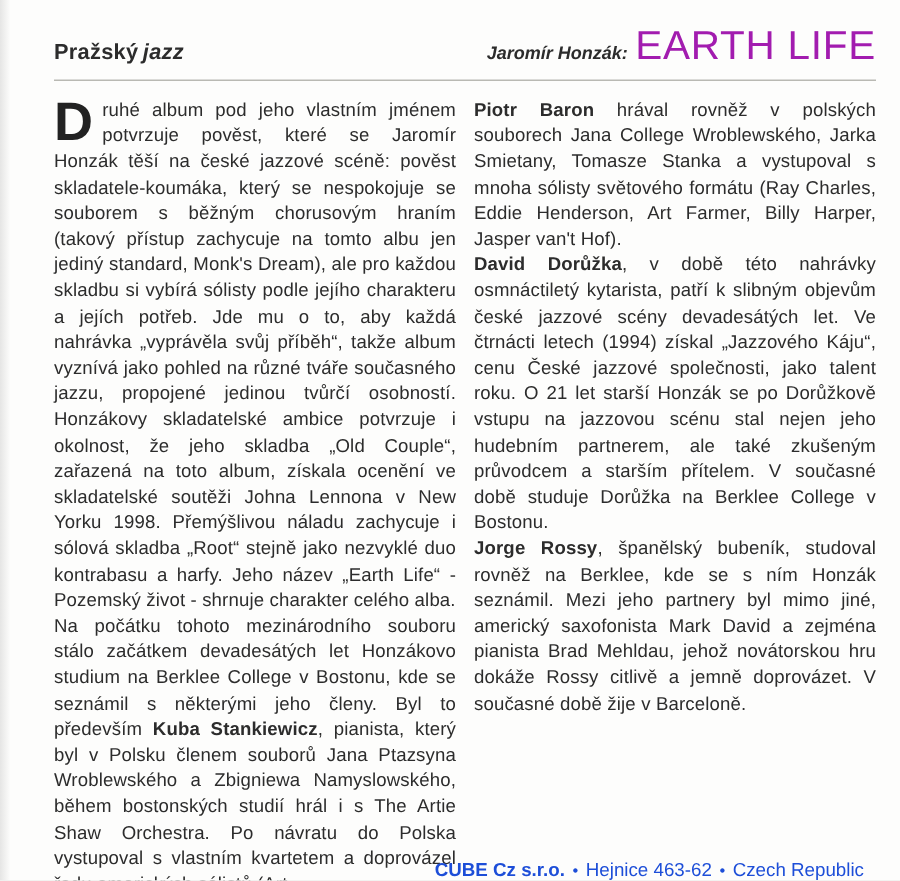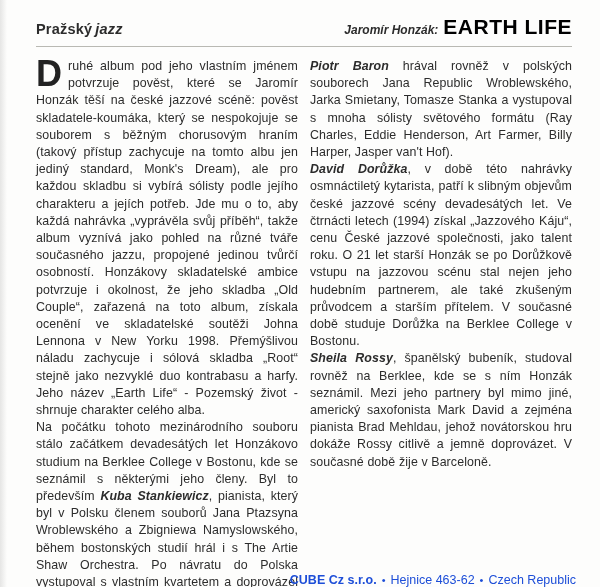--- a/index.html
+++ b/index.html
@@ -2,38 +2,38 @@
 <html><head>
 <meta charset="utf-8">
 <style>
   html,body { margin:0; padding:0; background:#e9e9e7; }
   .page {
     position:relative;
     width:600px; height:587px;
     margin:0 auto;
     background:#fdfdfc;
     box-sizing:border-box;
-    padding:15px 28px 0 36px;
+    padding:15px 16px 0 36px;
     font-family:"Liberation Sans", sans-serif;
     color:#2c2c2c;
     overflow:hidden;
   }
   .scan-edge {
     position:absolute; left:0; top:0; bottom:0; width:7px;
     background:linear-gradient(90deg, rgba(70,70,70,0.13), rgba(70,70,70,0));
     pointer-events:none;
   }
   .page-header {
     display:flex; justify-content:space-between; align-items:baseline;
   }
   .series-title { font-size:14.5px; font-weight:bold; letter-spacing:0.2px; }
   .series-title .jazz-word { font-style:italic; margin-left:3px; }
   .album-header { white-space:nowrap; }
   .artist-name { font-weight:bold; font-style:italic; font-size:12px; margin-right:5px; }
-  .album-title { font-size:21px; font-weight:bold; letter-spacing:0.5px; color:#000000; }
+  .album-title { font-size:27px; font-weight:normal; letter-spacing:0.5px; color:#a21caf; }
   .header-rule {
     border:none; border-top:1.5px solid #b9b9b3;
     margin:7px 0 0 0;
   }
   .columns {
     display:flex; gap:12px; margin-top:11px;
   }
   .col {
     width:50%;
     font-size:12.4px;
@@ -43,21 +43,21 @@
   }
   .col p { margin:0; }
   .dropcap {
     float:left;
     font-size:36px;
     line-height:28px;
     font-weight:bold;
     padding:2px 6px 0 0;
     color:#222;
   }
-  .musician-name { font-weight:bold; font-style:italic; }
+  .musician-name { font-weight:bold; }
   .page-footer {
     position:absolute;
     right:24px; bottom:0;
     font-size:12.5px;
     color:#1d4ed8;
     white-space:nowrap;
     margin-top:13px;
   }
   .publisher-name { font-weight:bold; }
   .footer-sep { margin:0 5px; font-size:11px; }
@@ -81,23 +81,23 @@
 
   <main class="columns">
     <section class="col">
       <div>
           <p><span class="dropcap">D</span><span>ruhé album pod jeho vlastním jménem potvrzuje pověst, které se Jaromír Honzák těší na české jazzové scéně: pověst skladatele-koumáka, který se nespokojuje se souborem s běžným chorusovým hraním (takový přístup zachycuje na tomto albu jen jediný standard, Monk's Dream), ale pro každou skladbu si vybírá sólisty podle jejího charakteru a jejích potřeb. Jde mu o to, aby každá nahrávka „vyprávěla svůj příběh“, takže album vyznívá jako pohled na různé tváře současného jazzu, propojené jedinou tvůrčí osobností. Honzákovy skladatelské ambice potvrzuje i okolnost, že jeho skladba „Old Couple“, zařazená na toto album, získala ocenění ve skladatelské soutěži Johna Lennona v New Yorku 1998. Přemýšlivou náladu zachycuje i sólová skladba „Root“ stejně jako nezvyklé duo kontrabasu a harfy. Jeho název „Earth Life“ - Pozemský život - shrnuje charakter celého alba.</span></p>
           <p><span>Na počátku tohoto mezinárodního souboru stálo začátkem devadesátých let Honzákovo studium na Berklee College v Bostonu, kde se seznámil s některými jeho členy. Byl to především </span><span class="musician-name">Kuba Stankiewicz</span><span>, pianista, který byl v Polsku členem souborů Jana Ptazsyna Wroblewského a Zbigniewa Namyslowského, během bostonských studií hrál i s The Artie Shaw Orchestra. Po návratu do Polska vystupoval s vlastním kvartetem a doprovázel řadu amerických sólistů (Art</span></p>
         </div>
     </section>
     <section class="col">
       <div>
-          <p><span class="musician-name">Piotr Baron</span><span> hrával rovněž v polských souborech Jana Republic Wroblewského, Jarka Smietany, Tomasze Stanka a vystupoval s mnoha sólisty světového formátu (Ray Charles, Eddie Henderson, Art Farmer, Billy Harper, Jasper van't Hof).</span></p>
+          <p><span class="musician-name">Piotr Baron</span><span> hrával rovněž v polských souborech Jana College Wroblewského, Jarka Smietany, Tomasze Stanka a vystupoval s mnoha sólisty světového formátu (Ray Charles, Eddie Henderson, Art Farmer, Billy Harper, Jasper van't Hof).</span></p>
           <p><span class="musician-name">David Dorůžka</span><span>, v době této nahrávky osmnáctiletý kytarista, patří k slibným objevům české jazzové scény devadesátých let. Ve čtrnácti letech (1994) získal „Jazzového Káju“, cenu České jazzové společnosti, jako talent roku. O 21 let starší Honzák se po Dorůžkově vstupu na jazzovou scénu stal nejen jeho hudebním partnerem, ale také zkušeným průvodcem a starším přítelem. V současné době studuje Dorůžka na Berklee College v Bostonu.</span></p>
-          <p><span class="musician-name">Sheila Rossy</span><span>, španělský bubeník, studoval rovněž na Berklee, kde se s ním Honzák seznámil. Mezi jeho partnery byl mimo jiné, americký saxofonista Mark David a zejména pianista Brad Mehldau, jehož novátorskou hru dokáže Rossy citlivě a jemně doprovázet. V současné době žije v Barceloně.</span></p>
+          <p><span class="musician-name">Jorge Rossy</span><span>, španělský bubeník, studoval rovněž na Berklee, kde se s ním Honzák seznámil. Mezi jeho partnery byl mimo jiné, americký saxofonista Mark David a zejména pianista Brad Mehldau, jehož novátorskou hru dokáže Rossy citlivě a jemně doprovázet. V současné době žije v Barceloně.</span></p>
         </div>
 
     </section>
   </main>
 
   <footer class="page-footer">
     <span class="publisher-name">CUBE Cz s.r.o.</span><span class="footer-sep">•</span><span>Hejnice 463-62</span><span class="footer-sep">•</span><span>Czech Republic</span>
   </footer>
 </div>
 

